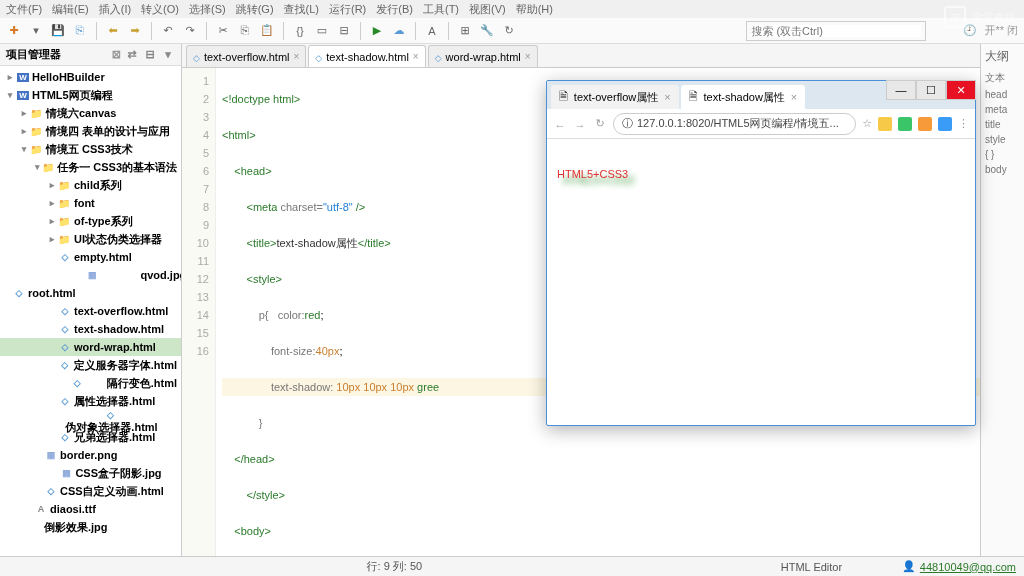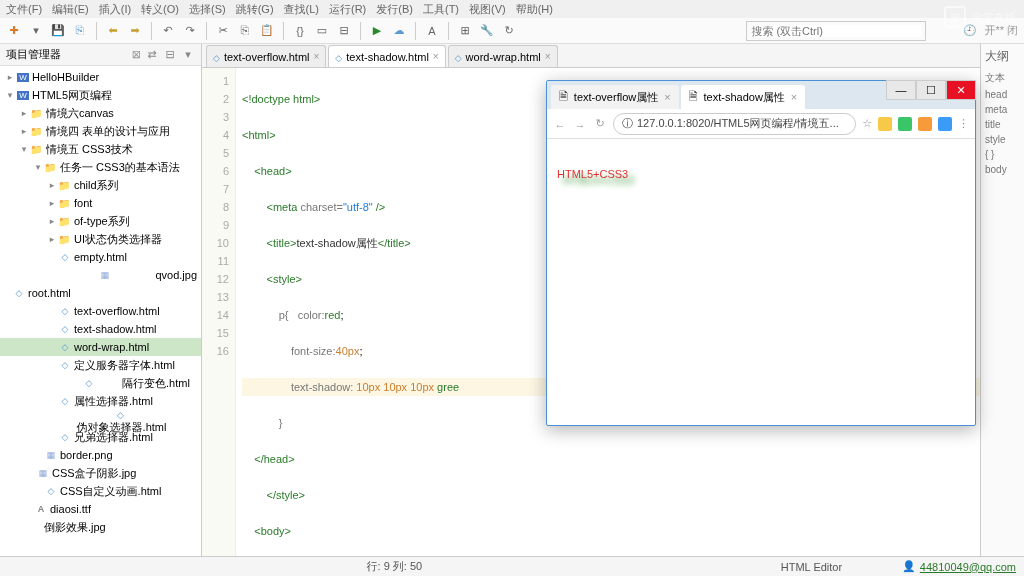--- a/index.html
+++ b/index.html
@@ -9,21 +9,21 @@
 .menubar span { cursor: default; }
 
 .toolbar { height: 26px; background: #fafafa; border-bottom: 1px solid #ddd; display: flex; align-items: center; gap: 6px; padding: 0 6px; }
 .tb-icon { width: 16px; height: 16px; display: inline-flex; align-items: center; justify-content: center; color: #666; }
 .tb-sep { width: 1px; height: 18px; background: #ccc; margin: 0 2px; }
 .search-box { margin-left: auto; display: flex; align-items: center; border: 1px solid #ccc; height: 20px; width: 180px; padding: 0 4px; }
 .search-box input { border: none; outline: none; flex: 1; font-size: 11px; }
 
 .main { display: flex; height: calc(100% - 18px - 26px - 20px); }
 
-.sidebar { width: 202px; border-right: 1px solid #ccc; background: #fff; overflow: hidden; display: flex; flex-direction: column; }
+.sidebar { width: 182px; border-right: 1px solid #ccc; background: #fff; overflow: hidden; display: flex; flex-direction: column; font-weight: bold; }
 .panel-header { height: 22px; background: #f5f5f5; border-bottom: 1px solid #ddd; display: flex; align-items: center; padding: 0 6px; gap: 4px; }
 .panel-header .title { flex: 1; }
 .panel-header .hbtn { width: 14px; height: 14px; color: #888; display: inline-flex; align-items: center; justify-content: center; }
 .tree { flex: 1; overflow: auto; padding: 2px 0; }
 .tree-item { display: flex; align-items: center; height: 18px; padding-right: 4px; white-space: nowrap; }
 .tree-item.selected { background: #cde6c7; }
 .twisty { width: 12px; text-align: center; color: #888; font-size: 9px; }
 .t-icon { width: 14px; height: 14px; margin-right: 2px; display: inline-flex; align-items: center; justify-content: center; }
 .folder-i::before { content: "📁"; font-size: 10px; }
 .file-h::before { content: "◇"; color: #5b9bd5; font-size: 9px; }
@@ -242,21 +242,21 @@
         <div class="tree-item" style="padding-left: 46px;">
           <span class="twisty"></span>
           <span class="t-icon file-h"></span>
           <span>兄弟选择器.html</span>
         </div>
         <div class="tree-item" style="padding-left: 32px;">
           <span class="twisty"></span>
           <span class="t-icon file-i"></span>
           <span>border.png</span>
         </div>
-        <div class="tree-item" style="padding-left: 24px;">
+        <div class="tree-item" style="padding-left: 32px; justify-content: center;">
           <span class="twisty"></span>
           <span class="t-icon file-i"></span>
           <span>CSS盒子阴影.jpg</span>
         </div>
         <div class="tree-item" style="padding-left: 32px;">
           <span class="twisty"></span>
           <span class="t-icon file-h"></span>
           <span>CSS自定义动画.html</span>
         </div>
         <div class="tree-item" style="padding-left: 22px;">

